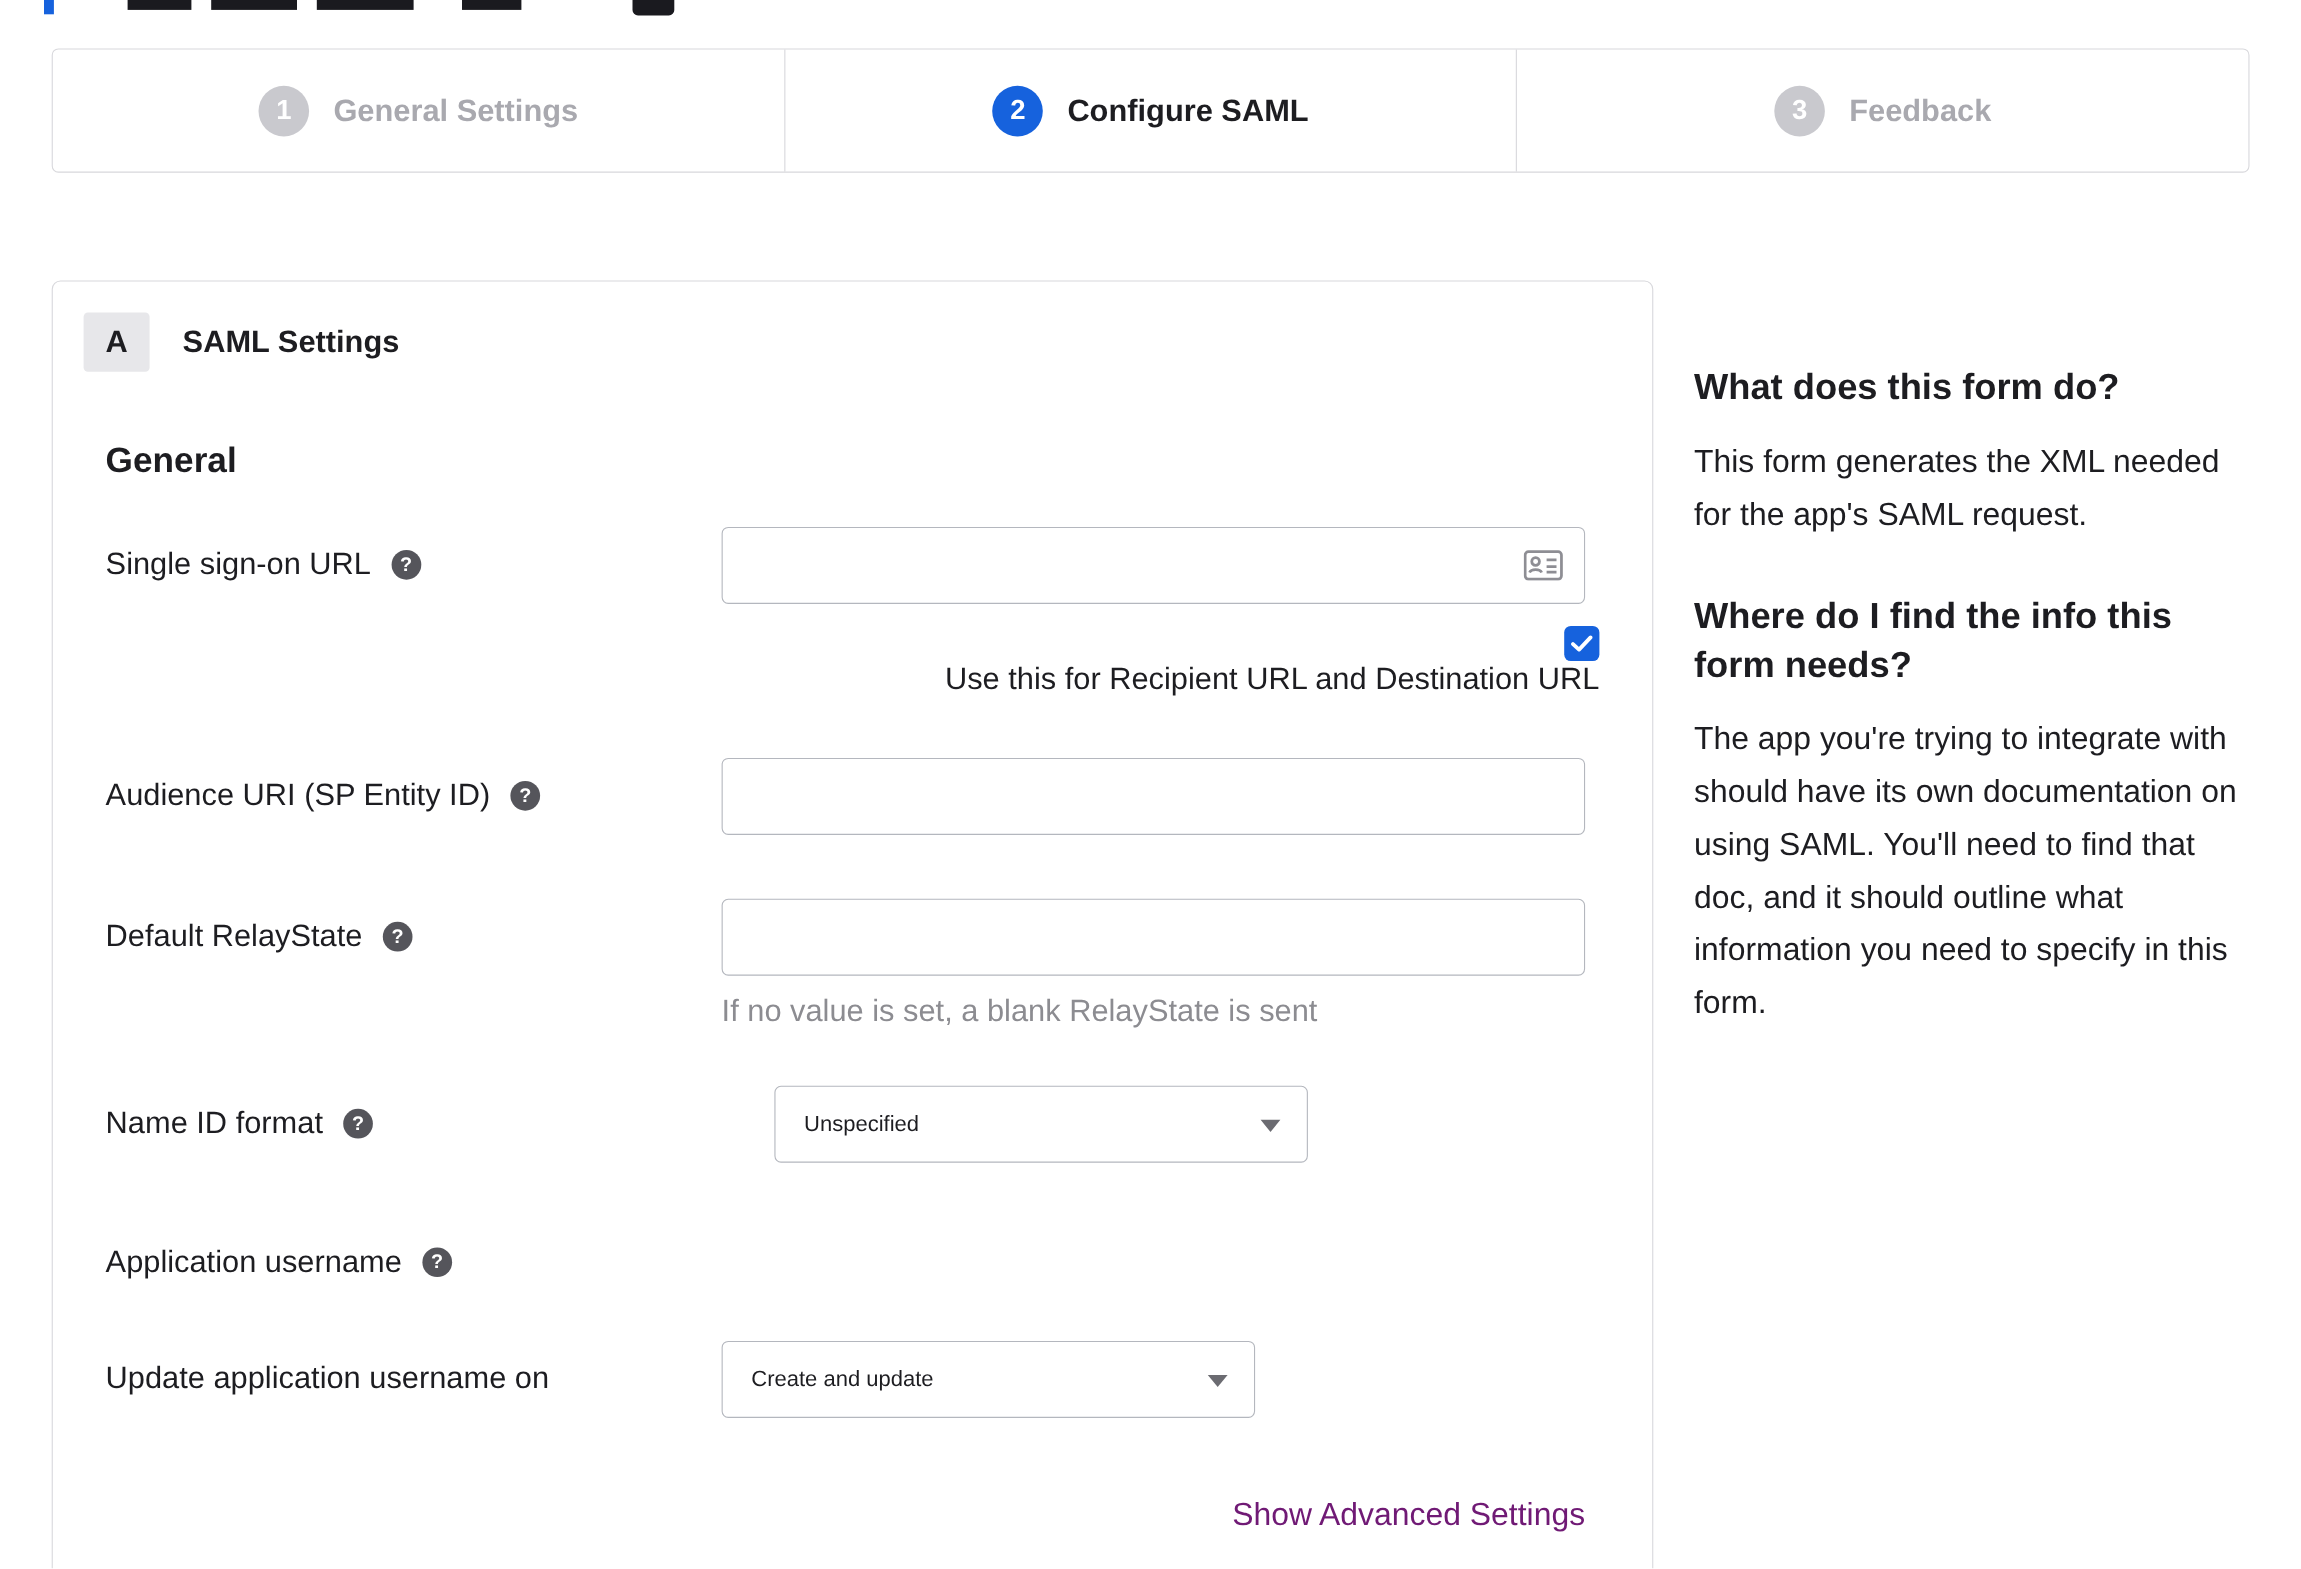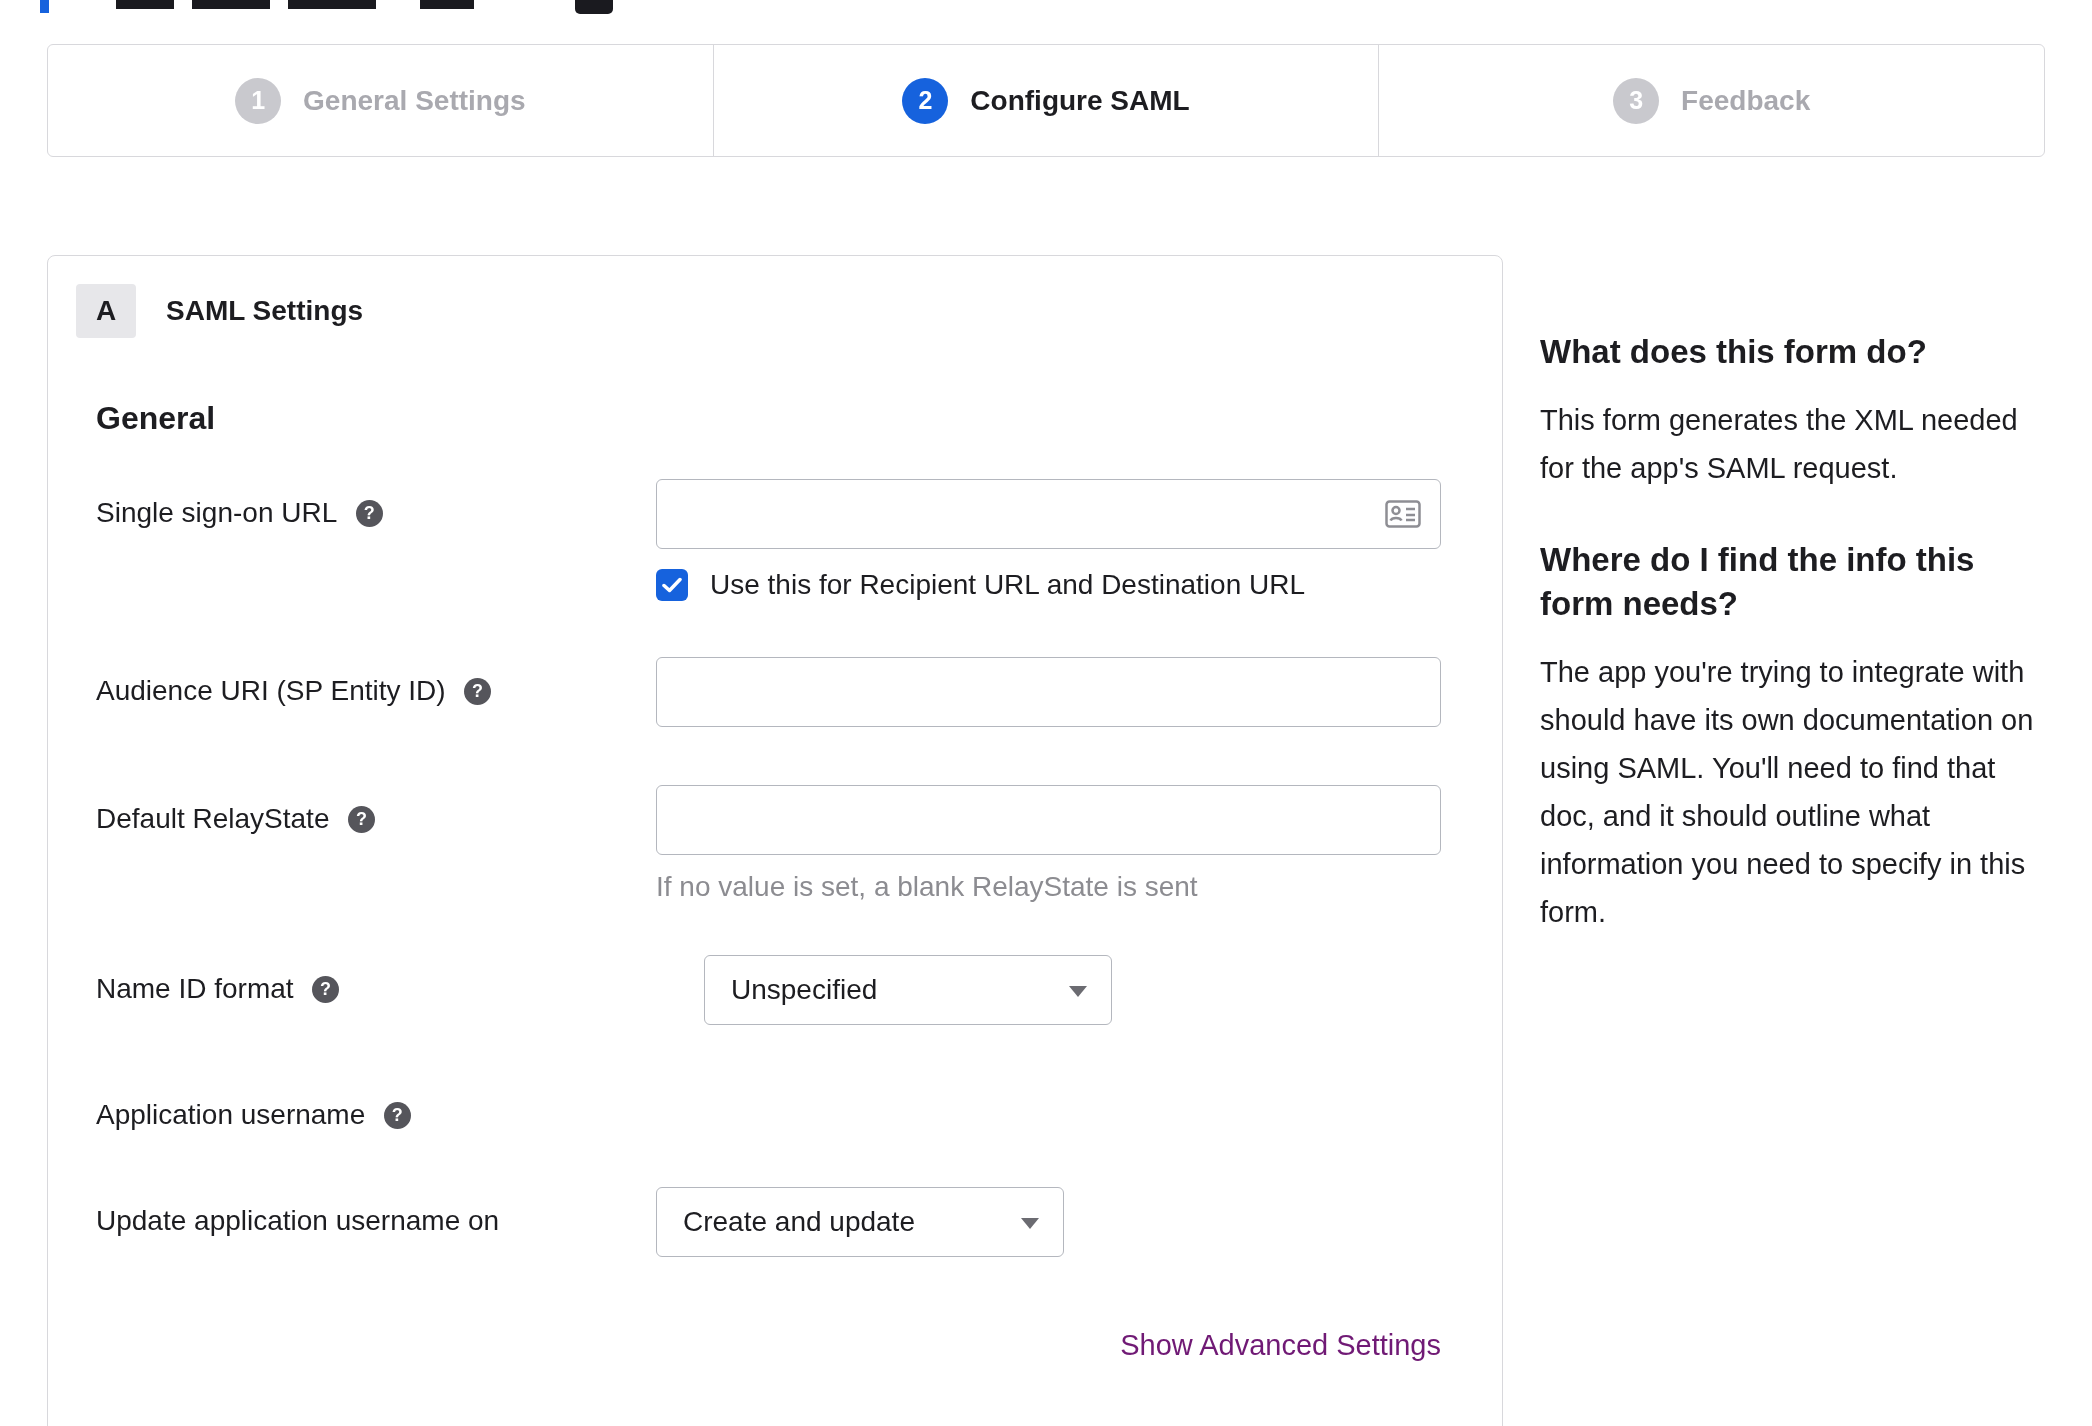--- a/index.html
+++ b/index.html
@@ -61,33 +61,33 @@
   .row-appuser { margin-top:56px;flex-direction:column; }
   .row-update { margin-top:56px; }
 
   .input-wrap { position:relative; width:785px; }
   .text-input {
     width:785px; height:70px; border:1px solid #b4b7be; border-radius:6px;
     font-size:28px; padding:0 64px 0 24px; font-family:inherit; color:#1d1d21; outline:none; background:#fff; display:block;
   }
   .card-icon { position:absolute; right:20px; top:21px; cursor:pointer; }
 
-  .checkbox-row { display:flex; align-items:flex-end; margin-top:20px; cursor:pointer; }
+  .checkbox-row { display:flex; align-items:flex-end; margin-top:20px; cursor:pointer;flex-direction:column; }
   .checkbox {
     width:32px; height:32px; border-radius:6px; background:#1662dd;
     display:flex; align-items:center; justify-content:center; flex:0 0 auto;
   }
   .checkbox svg { width:20px; height:16px; }
   .checkbox-label { margin-left:22px; font-size:28px; }
 
   .helper-text { margin-top:16px; font-size:28px; color:#8c8c91; }
 
   .select {
-    width:408px; height:70px; border:1px solid #b4b7be; border-radius:6px;
-    display:flex; align-items:center; padding:0 26px; font-size:28px; position:relative; cursor:pointer; background:#fff;
+    width:485px; height:70px; border:1px solid #b4b7be; border-radius:6px;
+    display:flex; align-items:center; padding:0 26px; font-size:20px; position:relative; cursor:pointer; background:#fff;
   }
   .select .caret {
     position:absolute; right:24px; top:30px; width:0; height:0;
     border-left:9px solid transparent; border-right:9px solid transparent; border-top:11px solid #6b6b71;
   }
 
   .advanced-row { width:1345px; text-align:right; margin-top:72px; }
   .advanced-link { color:#701a75; font-size:29px; text-decoration:none; cursor:pointer; }
 
   

